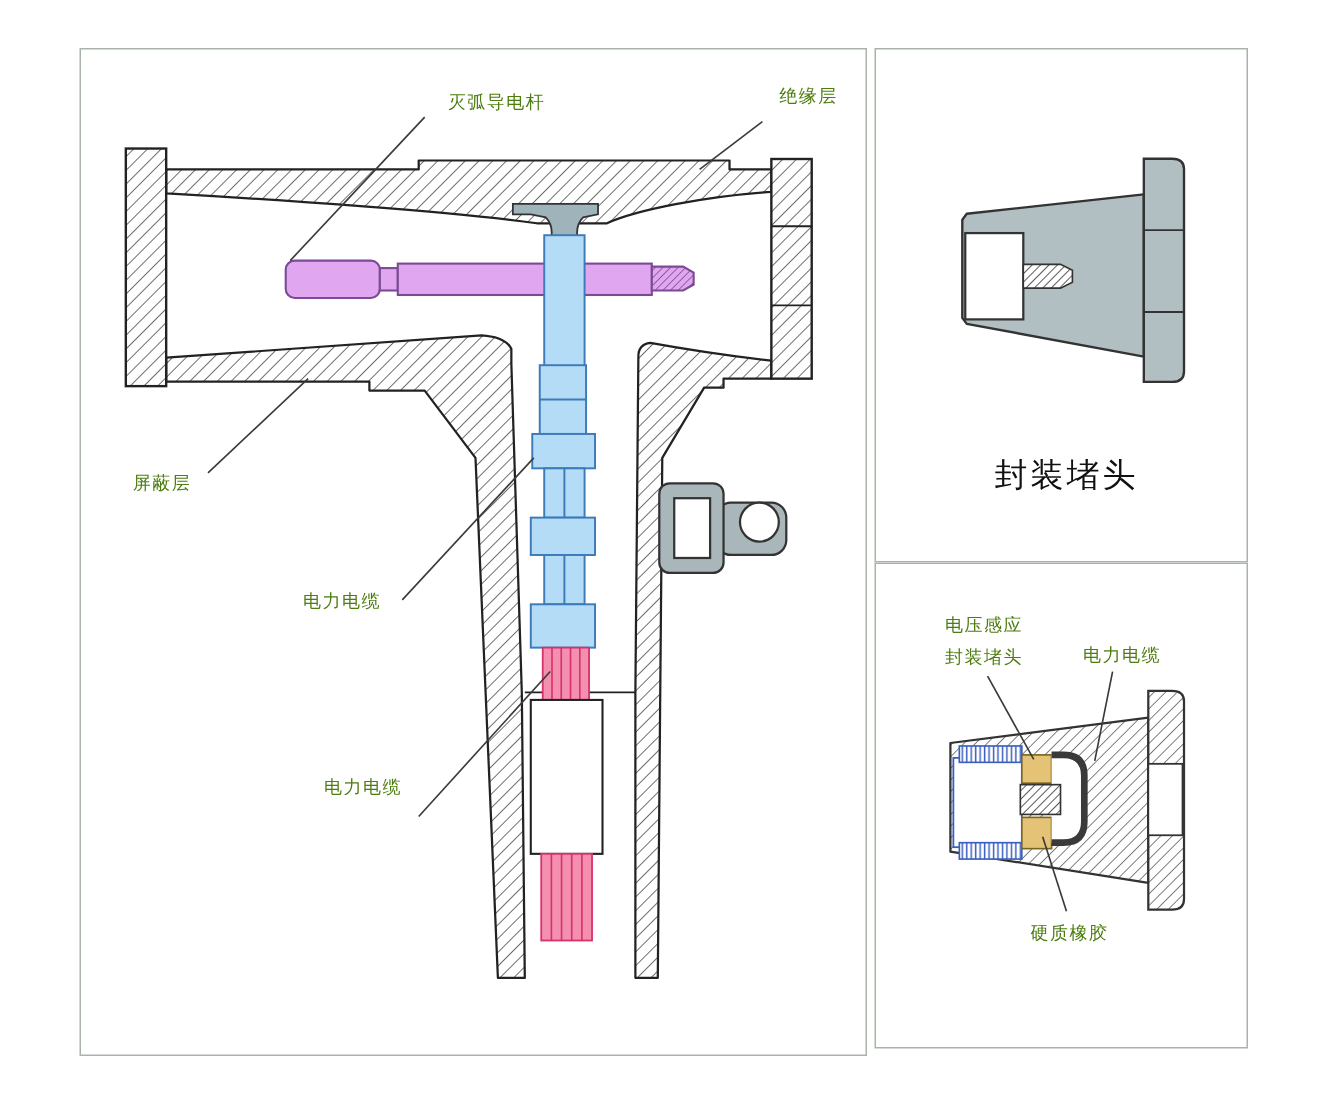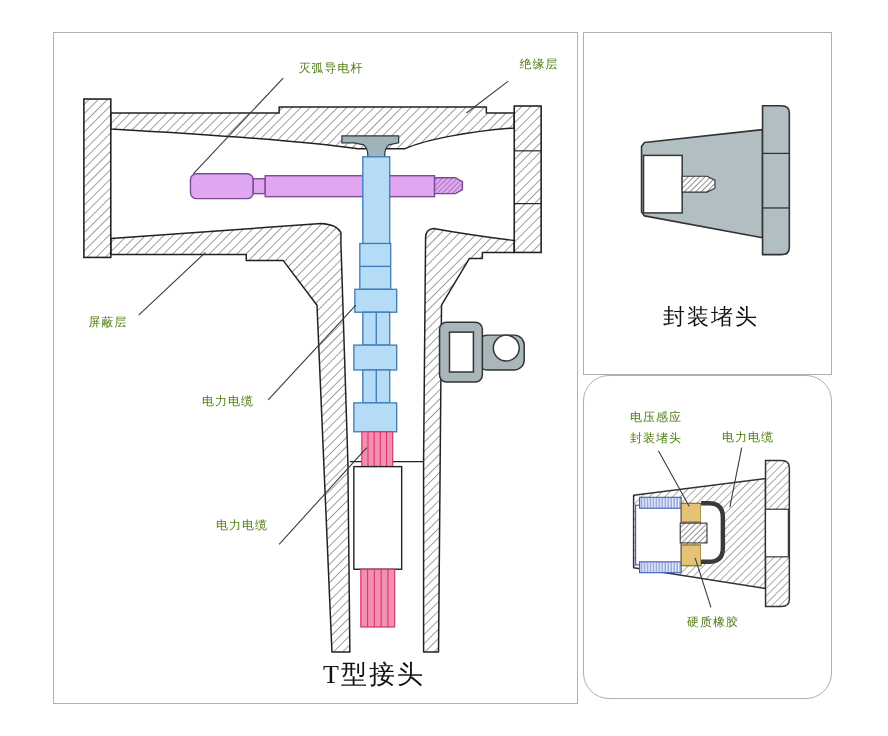--- a/index.html
+++ b/index.html
@@ -1,21 +1,21 @@
 <!DOCTYPE html>
 <html><head>
 <meta charset="utf-8">
 <style>
   html,body{margin:0;padding:0;background:#ffffff;}
   .stage{position:relative;width:888px;height:736px;background:#ffffff;overflow:hidden;
          font-family:"Liberation Serif","DejaVu Serif",serif;}
   .panel{position:absolute;border:1px solid #aab3aa;background:#ffffff;box-sizing:border-box;}
   #p-left{left:53px;top:32px;width:525px;height:672px;}
   #p-plug{left:583px;top:32px;width:249px;height:343px;}
-  #p-elbow{left:583px;top:375px;width:249px;height:324px;border-radius:26px;}
+  #p-elbow{left:583px;top:375px;width:249px;height:324px;}
   .panel svg{position:absolute;left:0;top:0;width:100%;height:100%;display:block;}
   .lbl{position:absolute;transform:translate(-50%,-50%);font-size:12px;color:#4d7c0f;
        white-space:nowrap;letter-spacing:1px;line-height:1.2;}
   .cap{position:absolute;transform:translate(-50%,-50%);font-size:26px;color:#111;
        white-space:nowrap;letter-spacing:2px;}
   .cap-big{font-size:22px;text-align:right;}
 </style>
 </head>
 <body>
 
@@ -101,21 +101,20 @@
         <line x1="215" y1="368" x2="303" y2="273"></line>
         <line x1="226" y1="513" x2="314" y2="416"></line>
       </g>
     </svg>
 
     <div class="lbl" style="left:277px;top:35px">灭弧导电杆</div>
     <div class="lbl" style="left:485px;top:31px">绝缘层</div>
     <div class="lbl" style="left:54px;top:289px">屏蔽层</div>
     <div class="lbl" style="left:174px;top:368px">电力电缆</div>
     <div class="lbl" style="left:188px;top:492px">电力电缆</div>
-    <div class="cap" style="left:320px;top:641px">T型接头</div>
   </section>
 
   <section class="panel" id="p-plug">
     <svg viewBox="0 0 249 343">
       <defs>
         <pattern id="htP" width="4" height="4" patternUnits="userSpaceOnUse" patternTransform="rotate(45)">
           <rect width="4" height="4" fill="#ffffff"></rect>
           <line x1="0" y1="0" x2="0" y2="4" stroke="#222" stroke-width="1"></line>
         </pattern>
       </defs>

